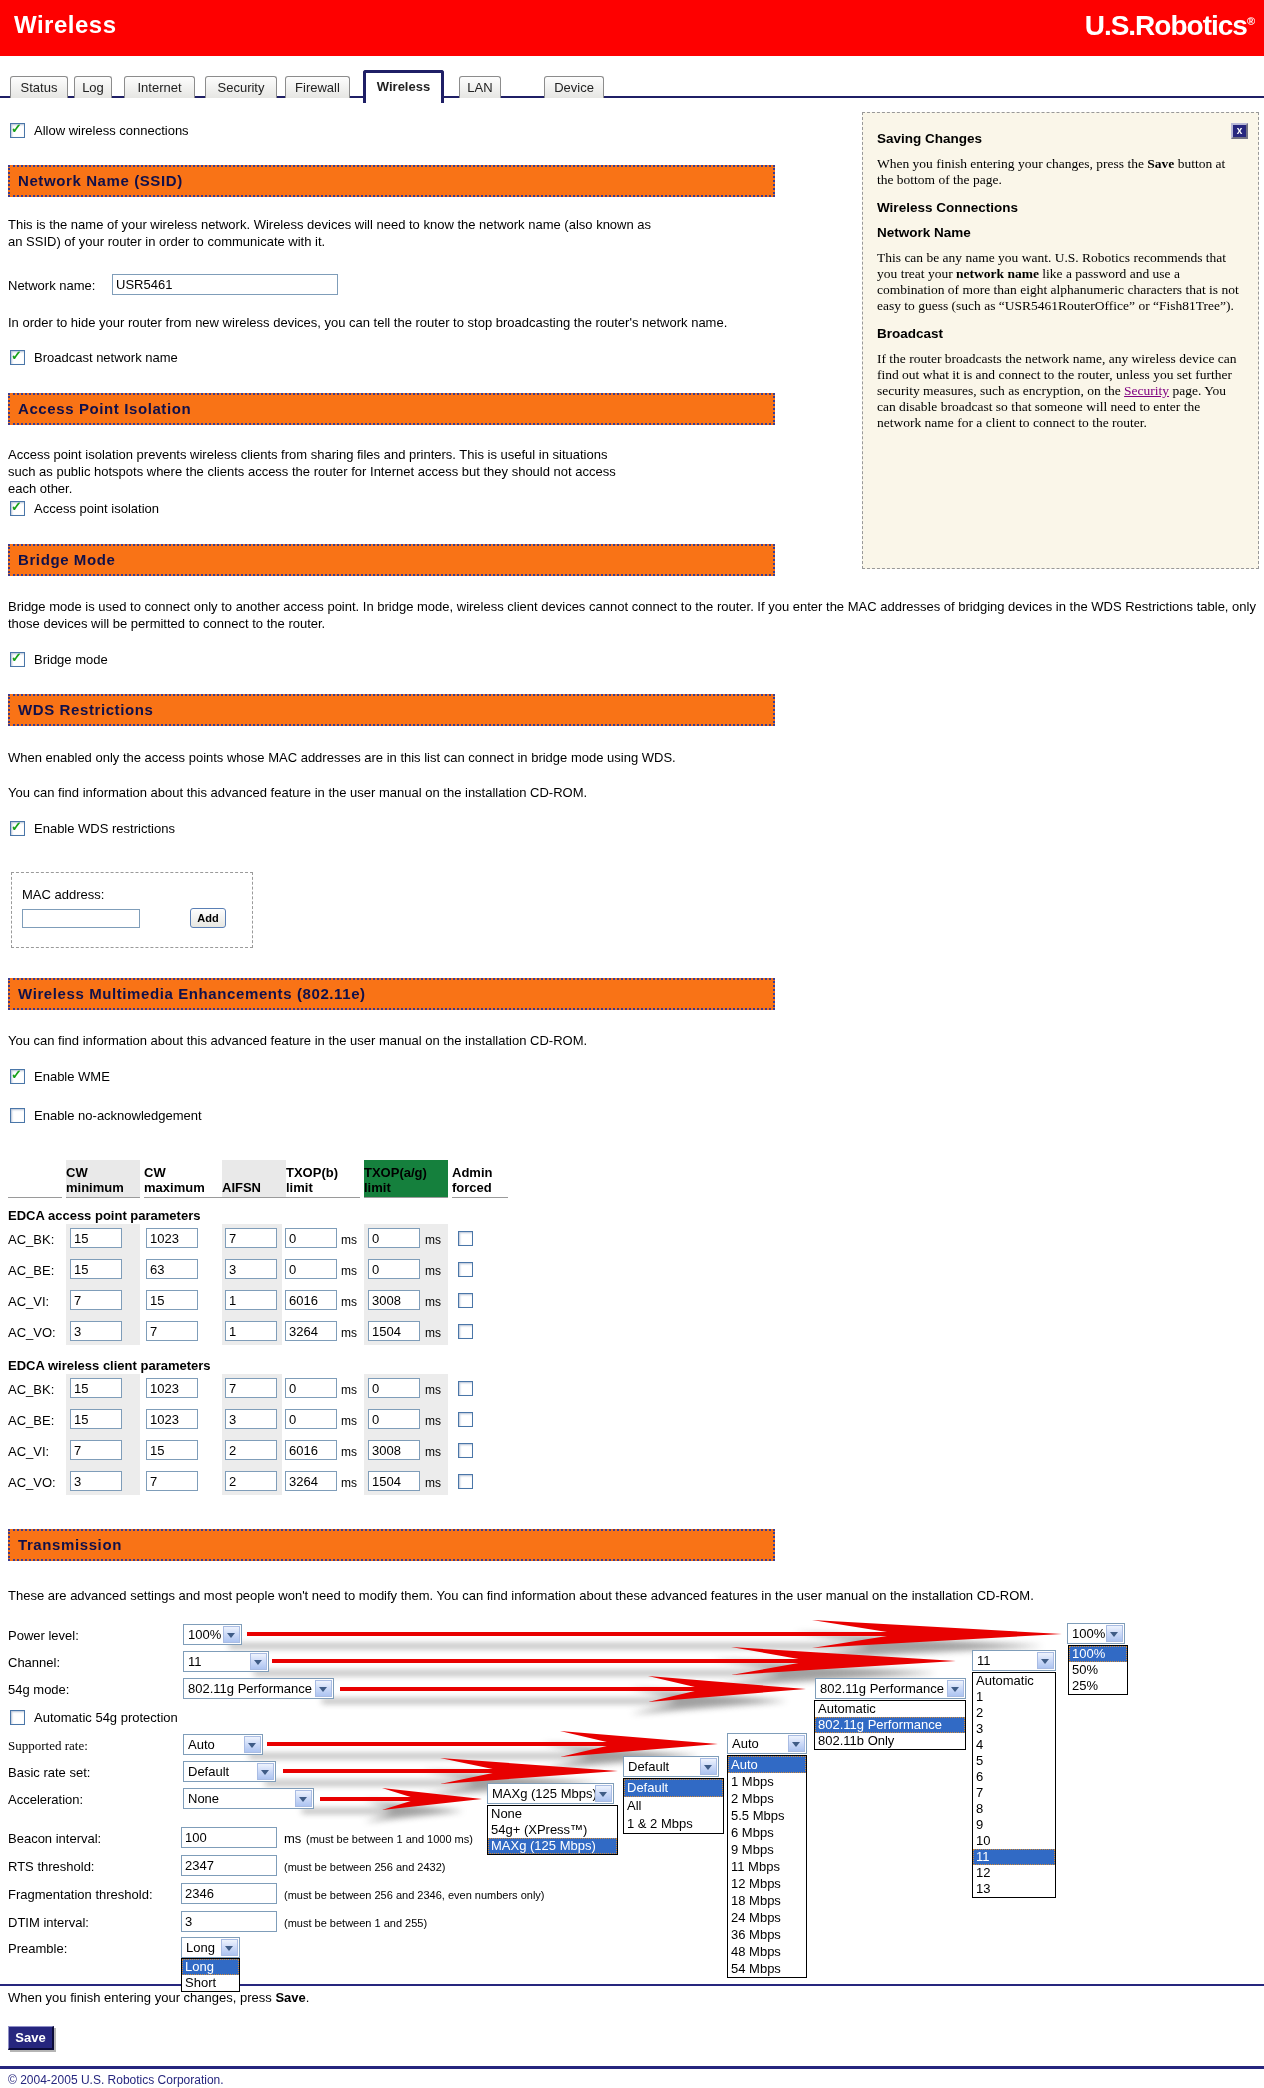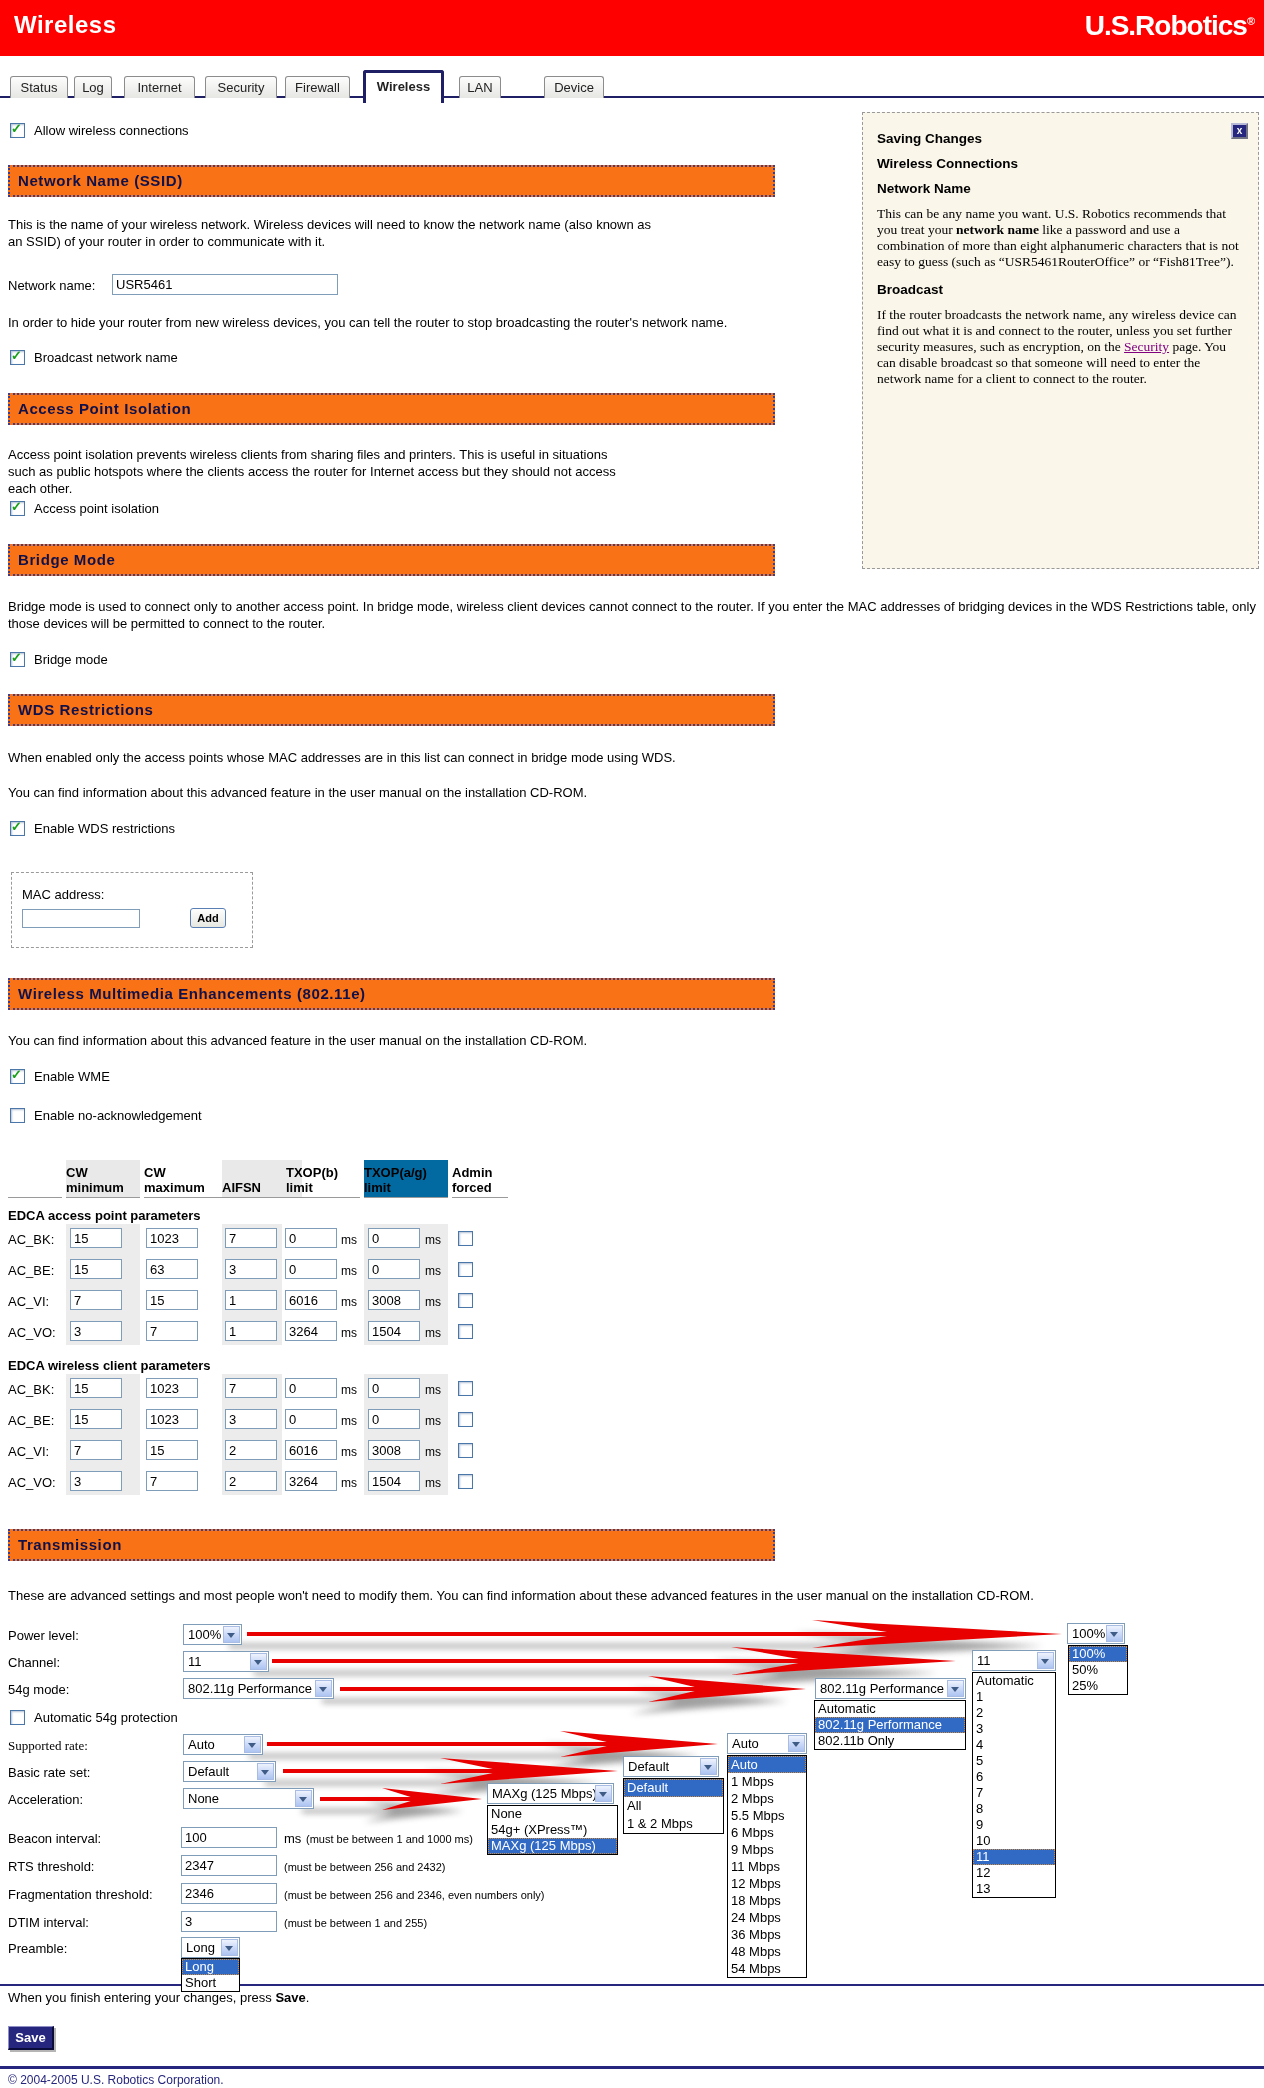--- a/index.html
+++ b/index.html
@@ -174,29 +174,29 @@
       <div></div>
     </div>
     <div class="hcell" style="left: 58px; top: 0px; width: 74px; height: 38px; background: rgb(233, 233, 233);">
       <div>CW</div>
       <div>minimum</div>
     </div>
     <div class="hcell" style="left: 136px; top: 0px; width: 78px; height: 38px;">
       <div>CW</div>
       <div>maximum</div>
     </div>
-    <div class="hcell" style="left: 214px; top: 0px; width: 80px; height: 38px; background: rgb(233, 233, 233);">
+    <div class="hcell" style="left: 214px; top: 0px; width: 64px; height: 38px; background: rgb(233, 233, 233);">
       <div></div>
       <div>AIFSN</div>
     </div>
     <div class="hcell" style="left: 278px; top: 0px; width: 74px; height: 38px;">
       <div>TXOP(b)</div>
       <div>limit</div>
     </div>
-    <div class="hcell" style="left: 356px; top: 0px; width: 84px; height: 38px; background: #0369a1;">
+    <div class="hcell" style="left: 356px; top: 0px; width: 84px; height: 38px; background: #15803d;">
       <div>TXOP(a/g)</div>
       <div>limit</div>
     </div>
     <div class="hcell" style="left: 444px; top: 0px; width: 56px; height: 38px;">
       <div>Admin</div>
       <div>forced</div>
     </div>
     <div class="stripe" style="left: 58px; top: 64px; width: 74px; height: 121px;"></div>
     <div class="stripe" style="left: 214px; top: 64px; width: 60px; height: 121px;"></div>
     <div class="stripe" style="left: 356px; top: 64px; width: 84px; height: 121px;"></div>
@@ -465,20 +465,21 @@
       <rect x="283" y="1769" width="223.3" height="4"></rect>
       <polygon points="618,1771 440,1758 502.3,1771 440,1784"></polygon>
       <rect x="320" y="1797" width="101" height="4"></rect>
       <polygon points="482,1799 382,1788 417,1799 382,1810"></polygon>
     </g>
   </svg>
 
 <div class="abs" id="help">
   <div id="help-close">x</div>
   <h3>Saving Changes</h3>
+  <p><span>When you finish entering your changes, press the </span><b class="inb">Save</b><span> button at the bottom of the page.</span></p>
   <h3>Wireless Connections</h3>
   <h3>Network Name</h3>
   <p><span>This can be any name you want. U.S. Robotics recommends that you treat your </span><b class="inb">network name</b><span> like a password and use a combination of more than eight alphanumeric characters that is not easy to guess (such as “USR5461RouterOffice” or “Fish81Tree”).</span></p>
   <h3>Broadcast</h3>
   <p><span>If the router broadcasts the network name, any wireless device can find out what it is and connect to the router, unless you set further security measures, such as encryption, on the </span><a href="#">Security</a><span> page. You can disable broadcast so that someone will need to enter the network name for a client to connect to the router.</span></p>
 </div>
 
 <div class="abs" id="hr1"></div>
 <div class="abs" id="save-note"><span>When you finish entering your changes, press </span><b class="inb">Save</b><span>.</span></div>
 <div class="abs" id="save-btn">Save</div>

